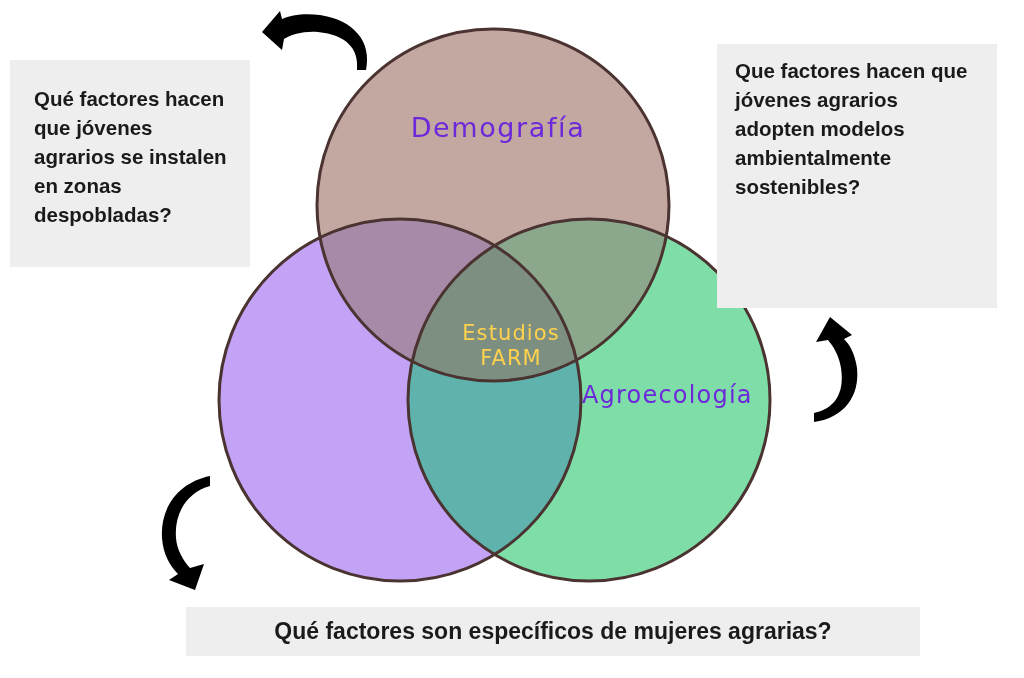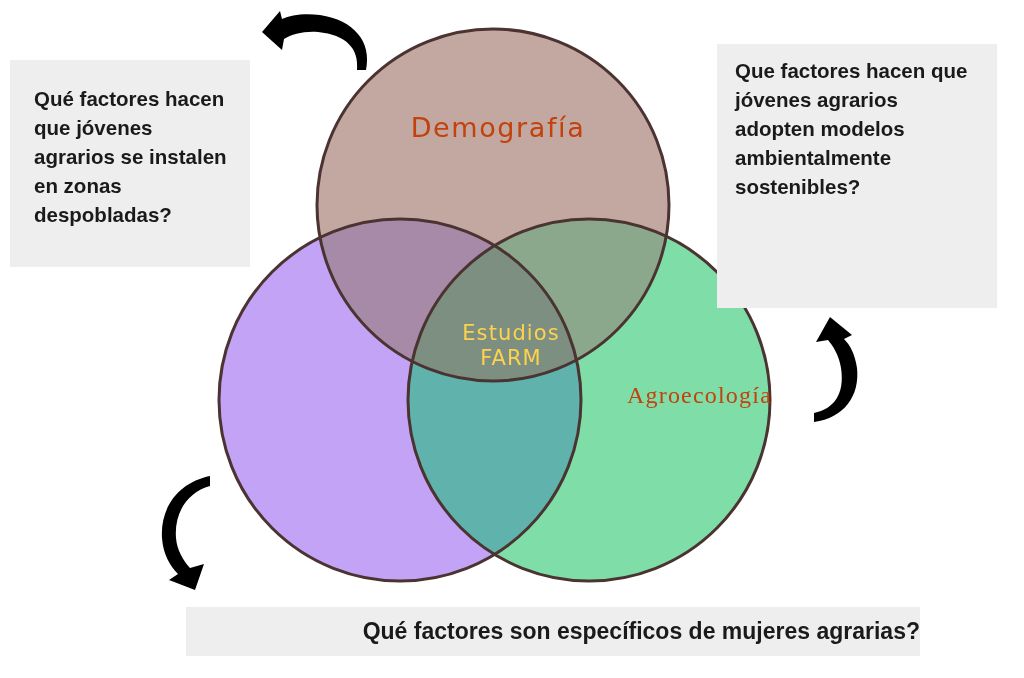--- a/index.html
+++ b/index.html
@@ -27,21 +27,21 @@
   .venn-svg {
     position: absolute;
     left: 0; top: 0;
     width: 1024px;
     height: 678px;
   }
 
   
   .circle-label {
     position: absolute;
-    color: #c2410c;
+    color: #6d28d9;
     font-family: "DejaVu Sans", sans-serif;
     font-weight: 400;
     letter-spacing: 1.6px;
     text-align: center;
     line-height: 1.22;
     white-space: pre-line;
     pointer-events: none;
   }
   #label-demografia {
     left: 373px;
@@ -55,22 +55,21 @@
     width: 150px;
     font-size: 25px;
     letter-spacing: 1.4px;
   }
   #label-agroecologia {
     left: 582px;
     top: 381px;
     width: 190px;
     font-size: 24px;
     letter-spacing: 1.2px;
-    text-align: right;
-    font-family: Liberation Serif, serif;
+    text-align: left;
   }
   #label-proyecto {
     left: 431px;
     top: 321px;
     width: 160px;
     font-size: 21px;
     color: #ffd24d;
     letter-spacing: 1.1px;
     line-height: 1.18;
   }
@@ -104,21 +103,21 @@
     line-height: 1.42;
   }
   #callout-bottom {
     left: 186px;
     top: 607px;
     width: 734px;
     height: 49px;
     padding: 0;
     font-size: 23px;
     line-height: 49px;
-    text-align: right;
+    text-align: center;
   }
 
   
   .arrow-svg {
     position: absolute;
     pointer-events: none;
   }
   #arrow-topleft { left: 258px; top: 2px; width: 120px; height: 70px; }
   #arrow-right   { left: 800px; top: 310px; width: 100px; height: 112px; }
   #arrow-bottomleft { left: 140px; top: 468px; width: 110px; height: 122px; }

